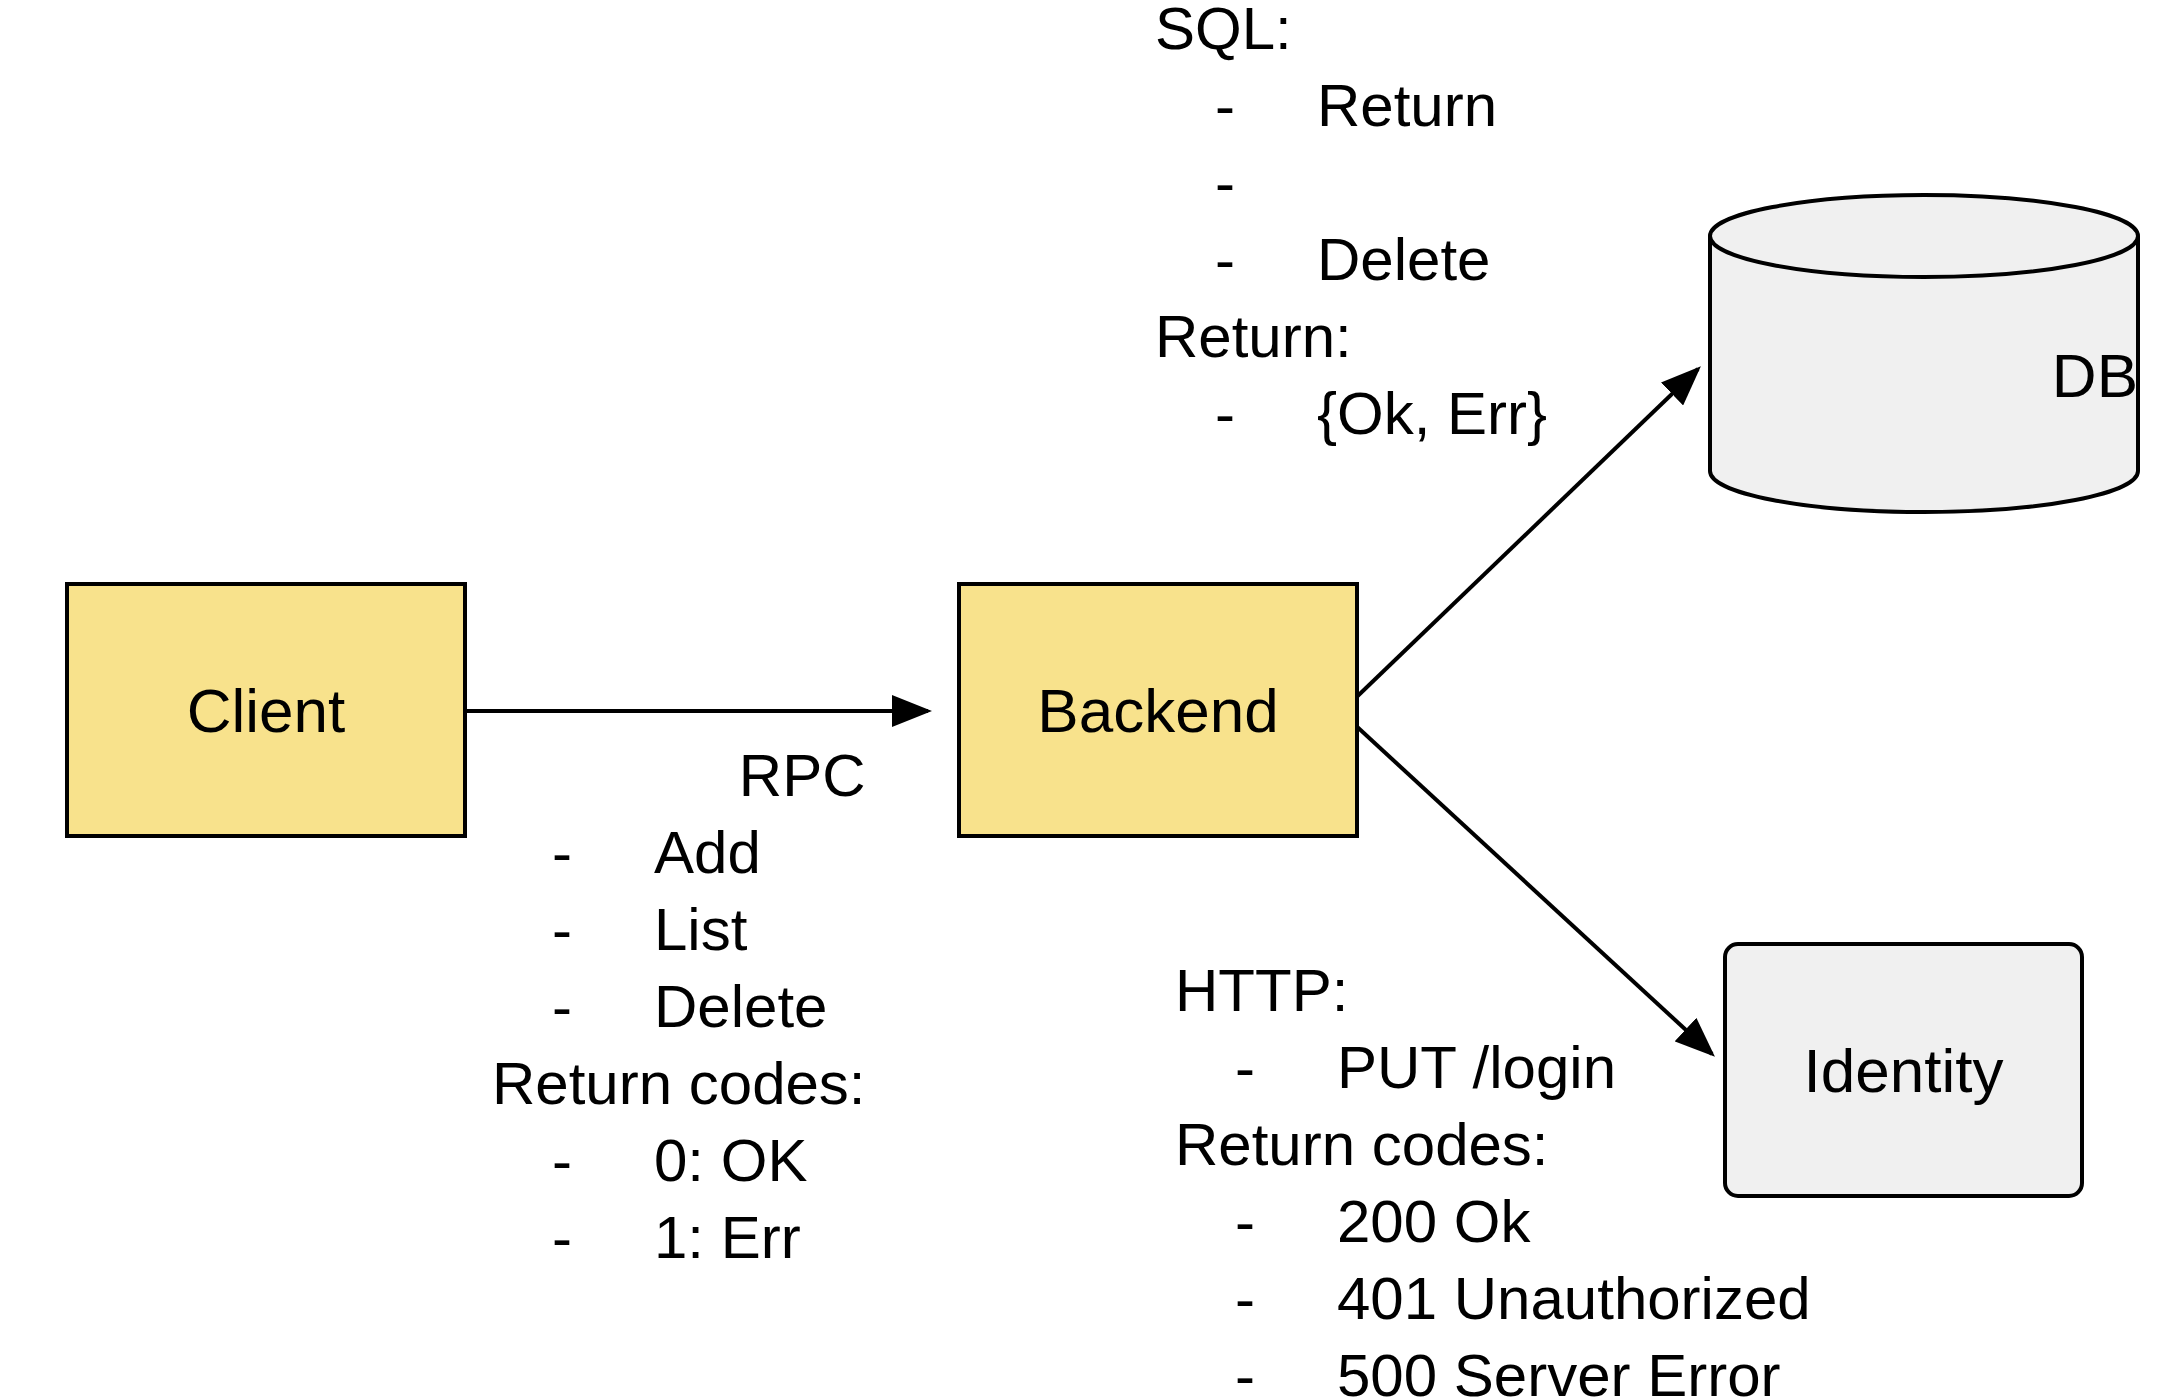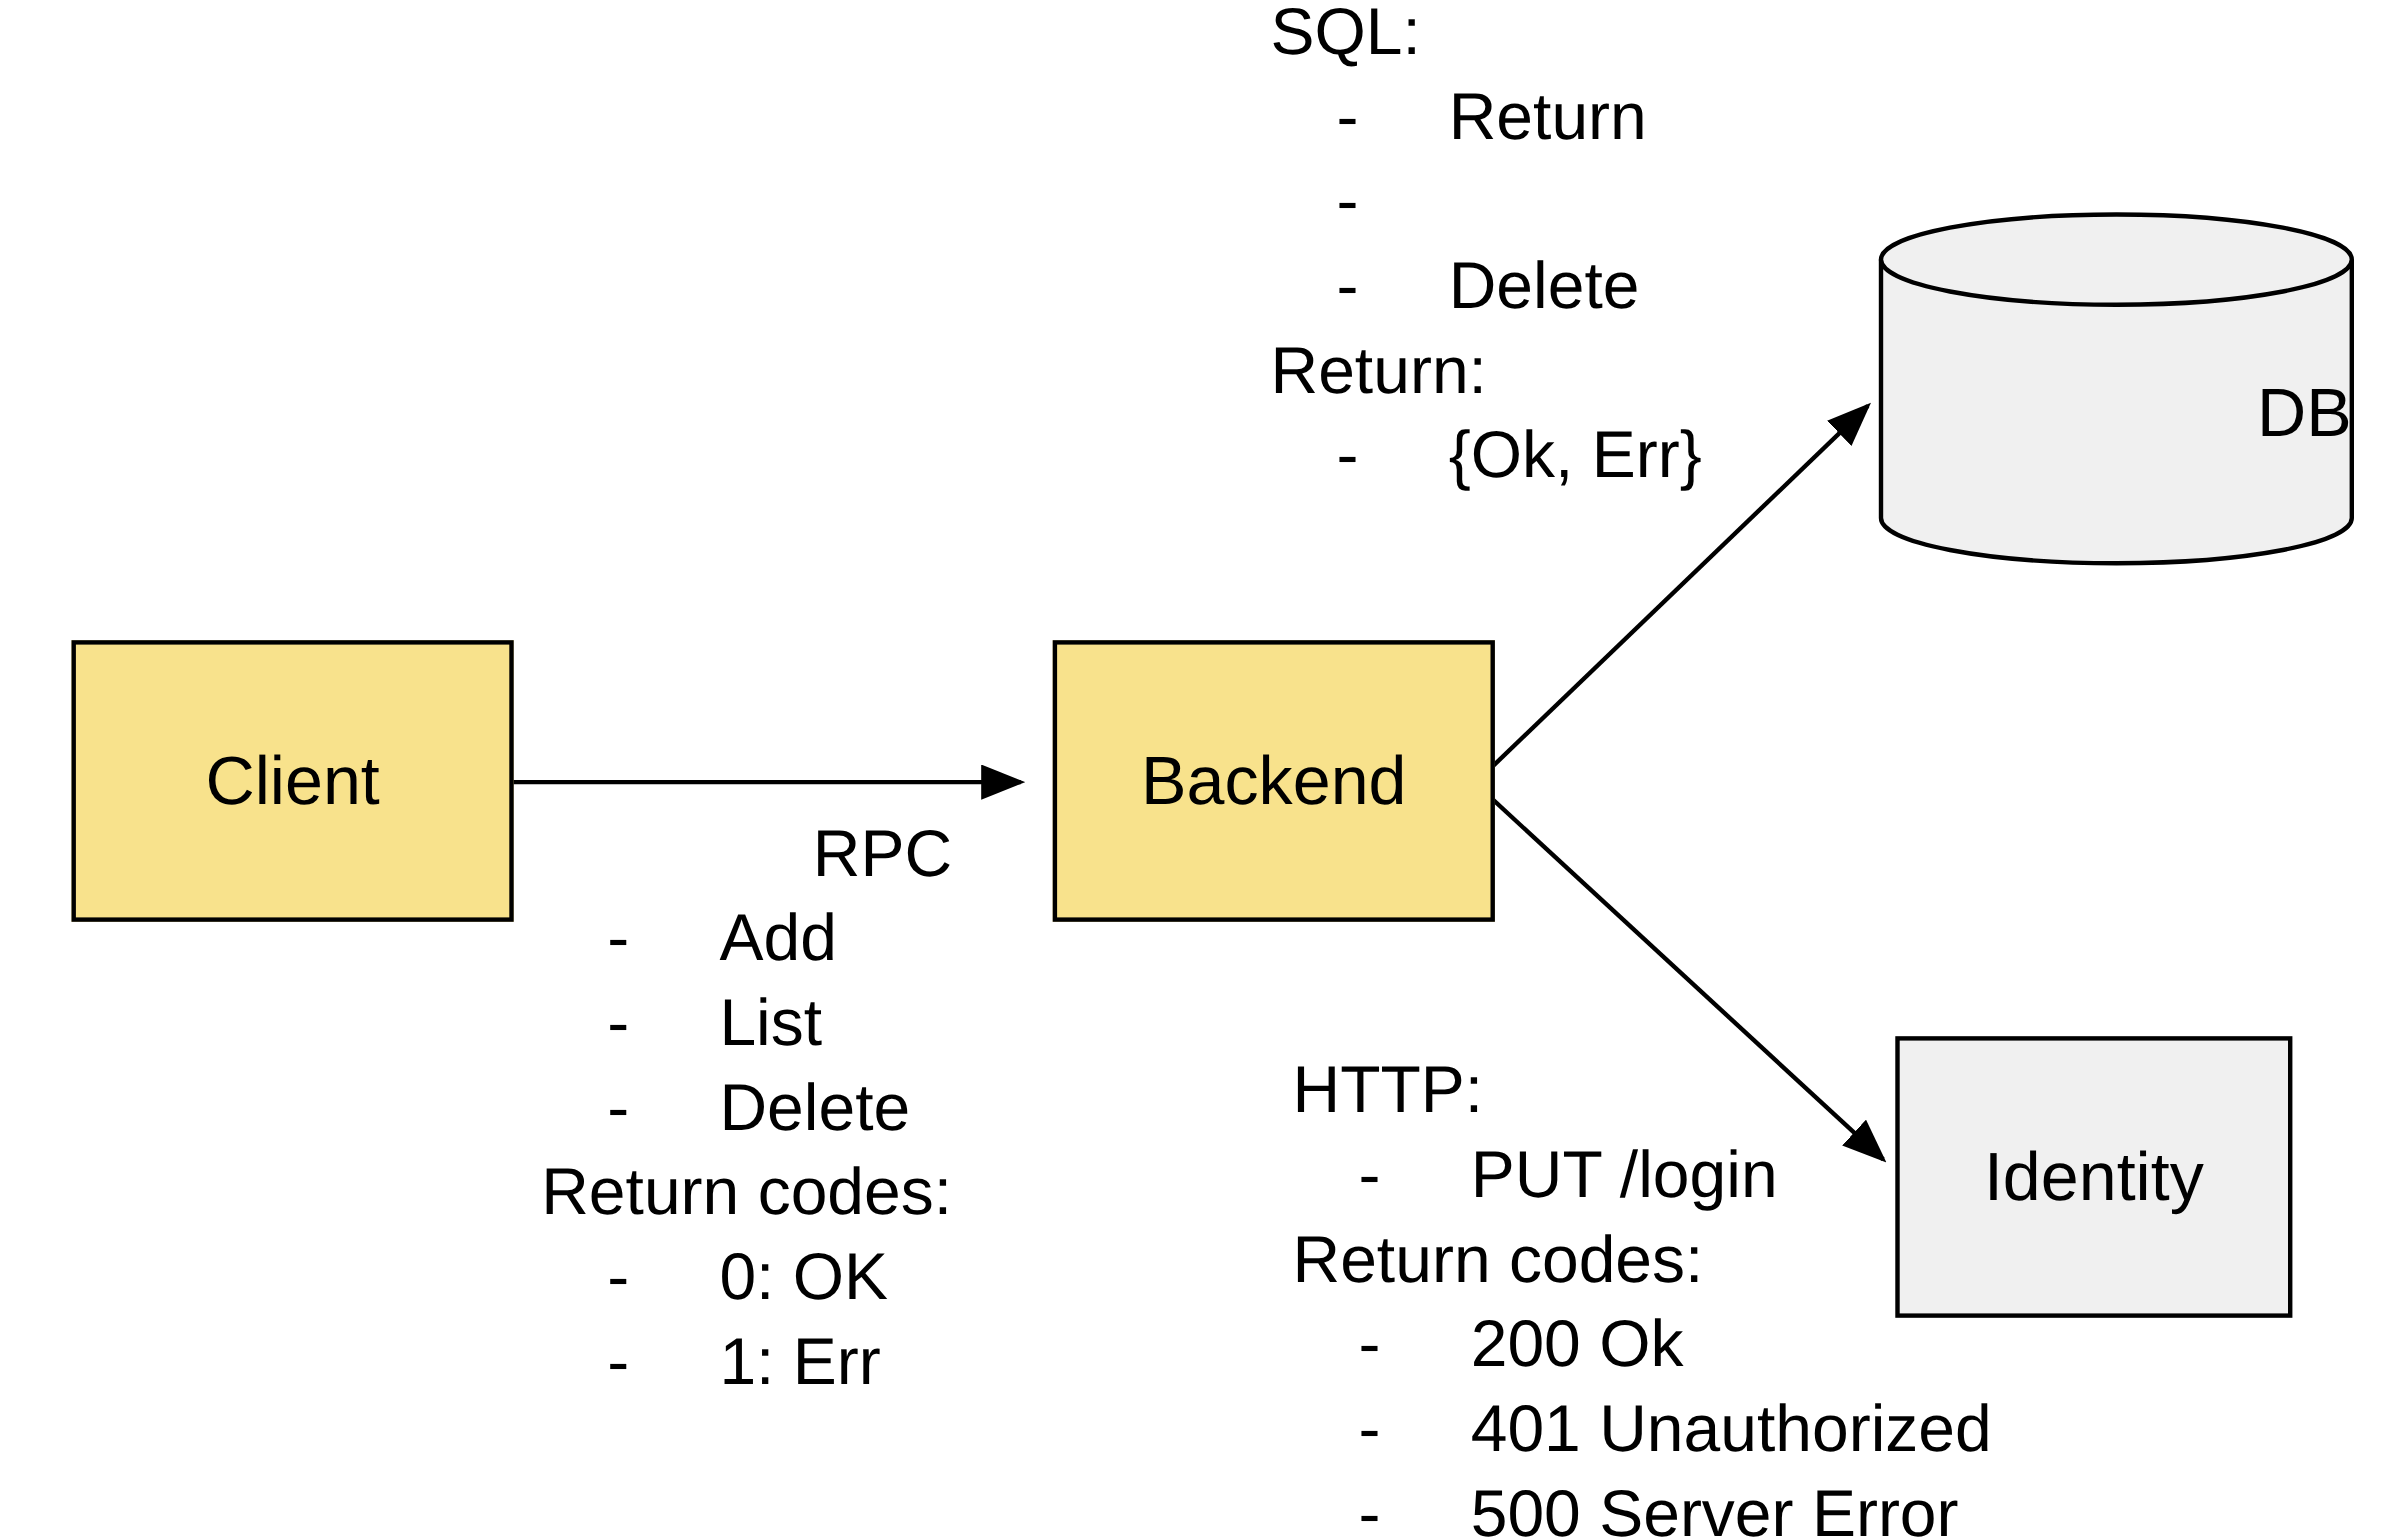--- a/index.html
+++ b/index.html
@@ -27,21 +27,21 @@
     display:flex;
     flex-direction:column;
     align-items:center;
     justify-content:center;
     box-sizing:border-box;
     border:4px solid var(--stroke,#000);
     font-size:62px;
     line-height:77px;
   }
   .node.yellow{ background:var(--yellow,#f8e28c); }
-  .node.gray{ background:var(--gray,#f0f0f0); }
+  .node.gray{ background:var(--gray,#f0f0f0);border-radius:15px; }
 
   #node-client{ left:22px; top:582px; width:402px; height:256px;margin-left:43px; }
   #node-backend{ left:937px; top:582px; width:402px; height:256px;margin-left:20px; }
   #node-idp{ left:1723px; top:942px; width:361px; height:256px; text-align:center; }
 
   #db-label{
     position:absolute;
     left:1710px; top:270px; width:428px; height:210px;
     display:flex; align-items:center; justify-content:flex-end;
     font-size:62px;

